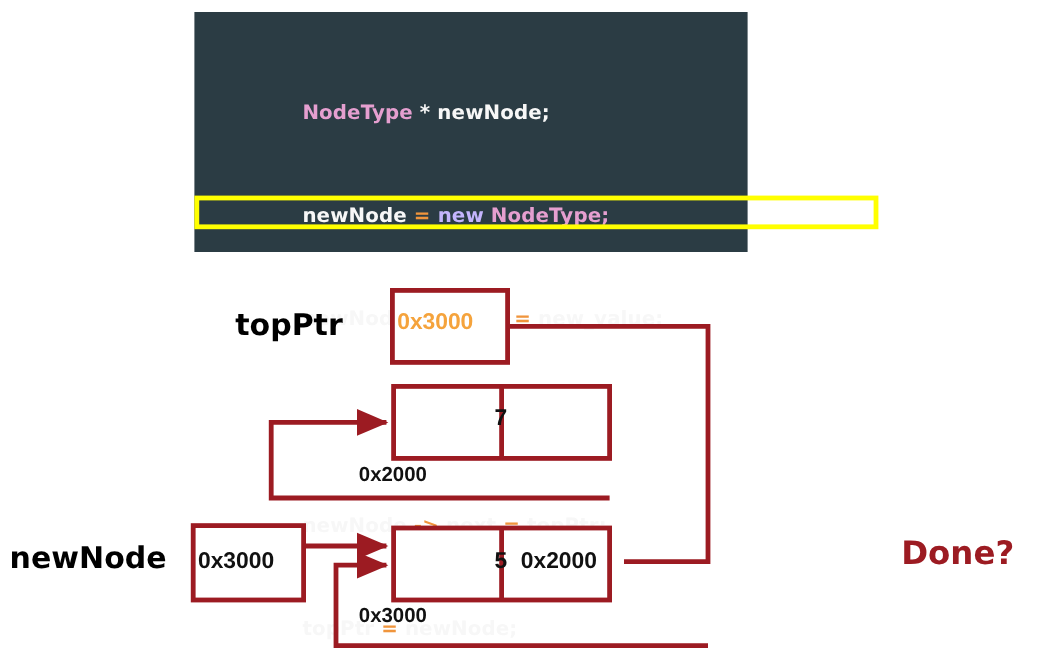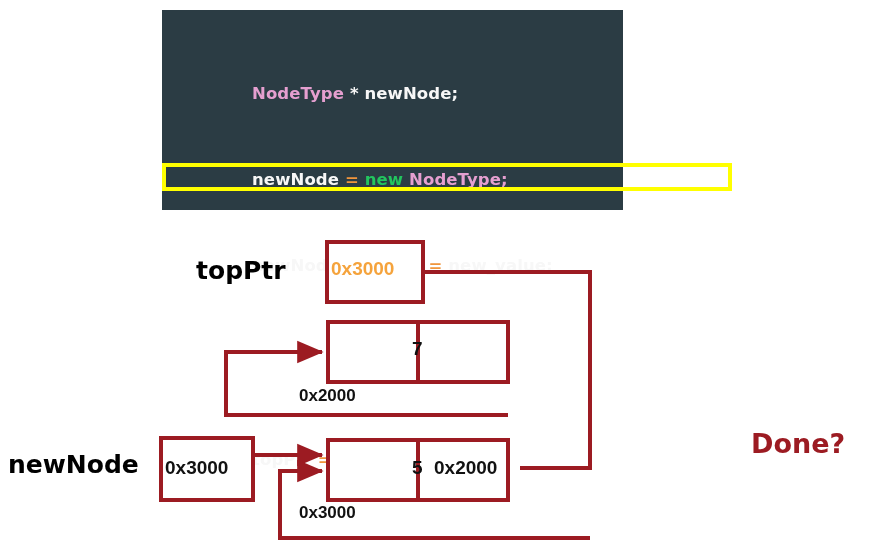--- a/index.html
+++ b/index.html
@@ -27,21 +27,21 @@
     font-size:16.5px;
     font-weight:bold;
     line-height:21.5px;
     color:#f2f2f2;
     white-space:pre;
     letter-spacing:0.1px;
   }
   .code-line{height:21.5px;}
   .tok-type{color:#e59fd0;}
   .tok-op{color:#f0953c;}
-  .tok-kw{color:#22c55e;}
+  .tok-kw{color:#c4b5fd;}
   .tok-plain{color:#f7f7f7;}
   .blank-line{height:21.5px;}
 
   .hl-box{
     position:absolute;
     left:162px;top:163px;
     width:570px;height:28px;
     border:4px solid #ffff00;
     box-sizing:border-box;
     background:transparent;
@@ -70,21 +70,21 @@
   .topptr-val{left:331px;top:258px;font-size:19px;color:#f5a33c;}
   .node7-val{left:412px;top:338px;font-size:19px;color:#111111;}
   .node5-val{left:412px;top:457px;font-size:19px;color:#111111;}
   .node5-next{left:434px;top:457px;font-size:19px;color:#111111;}
   .newnode-val{left:165px;top:457px;font-size:19px;color:#111111;}
   .addr-2000{left:299px;top:386px;font-size:17px;color:#111111;}
   .addr-3000b{left:299px;top:503px;font-size:17px;color:#111111;}
 
   .done-text{
     position:absolute;
-    left:751px;top:428px;
+    left:751px;top:446px;
     font-family:"DejaVu Sans", sans-serif;
     font-size:27px;
     font-weight:bold;
     color:#9c1b22;
     white-space:nowrap;
   }
 </style>
 </head>
 <body>
 
@@ -93,20 +93,21 @@
   <div class="code-block">
     <div class="code-lines">
       <div class="code-line"><span class="tok-type">NodeType</span><span class="tok-plain"> </span><span class="tok-plain">*</span><span class="tok-plain"> </span><span class="tok-plain">newNode;</span></div>
 
       <div class="code-line"><span class="tok-plain">newNode</span><span class="tok-plain"> </span><span class="tok-op">=</span><span class="tok-plain"> </span><span class="tok-kw">new</span><span class="tok-plain"> </span><span class="tok-type">NodeType;</span></div>
 
       <div class="code-line"><span class="tok-plain">newNode</span><span class="tok-plain"> </span><span class="tok-op">-&gt;</span><span class="tok-plain"> </span><span class="tok-plain">value</span><span class="tok-plain"> </span><span class="tok-op">=</span><span class="tok-plain"> </span><span class="tok-plain">new_value;</span></div>
 
       <div class="blank-line">&nbsp;</div>
 
+      <div class="code-line"><span class="tok-plain">newNode</span><span class="tok-plain"> </span><span class="tok-op">-&gt;</span><span class="tok-plain"> </span><span class="tok-plain">next</span><span class="tok-plain"> </span><span class="tok-op">=</span><span class="tok-plain"> </span><span class="tok-plain">topPtr;</span></div>
 
       <div class="code-line"><span class="tok-plain">topPtr</span><span class="tok-plain"> </span><span class="tok-op">=</span><span class="tok-plain"> </span><span class="tok-plain">newNode;</span></div>
     </div>
   </div>
 
   <div class="hl-box"></div>
 
   <svg class="svg-layer" viewBox="0 0 874 546" xmlns="http://www.w3.org/2000/svg">
     <defs>
       <marker id="ah" markerWidth="7" markerHeight="7" refX="6.2" refY="3.2" orient="auto" markerUnits="strokeWidth">

